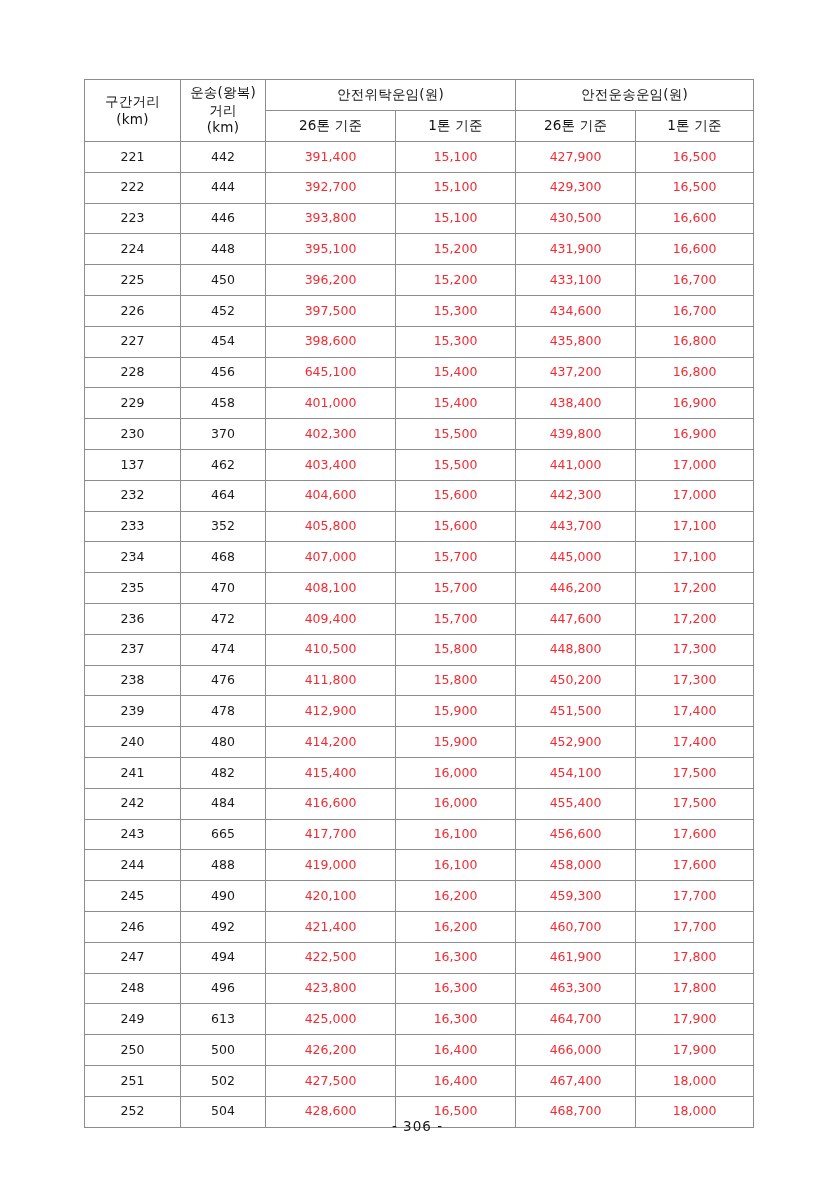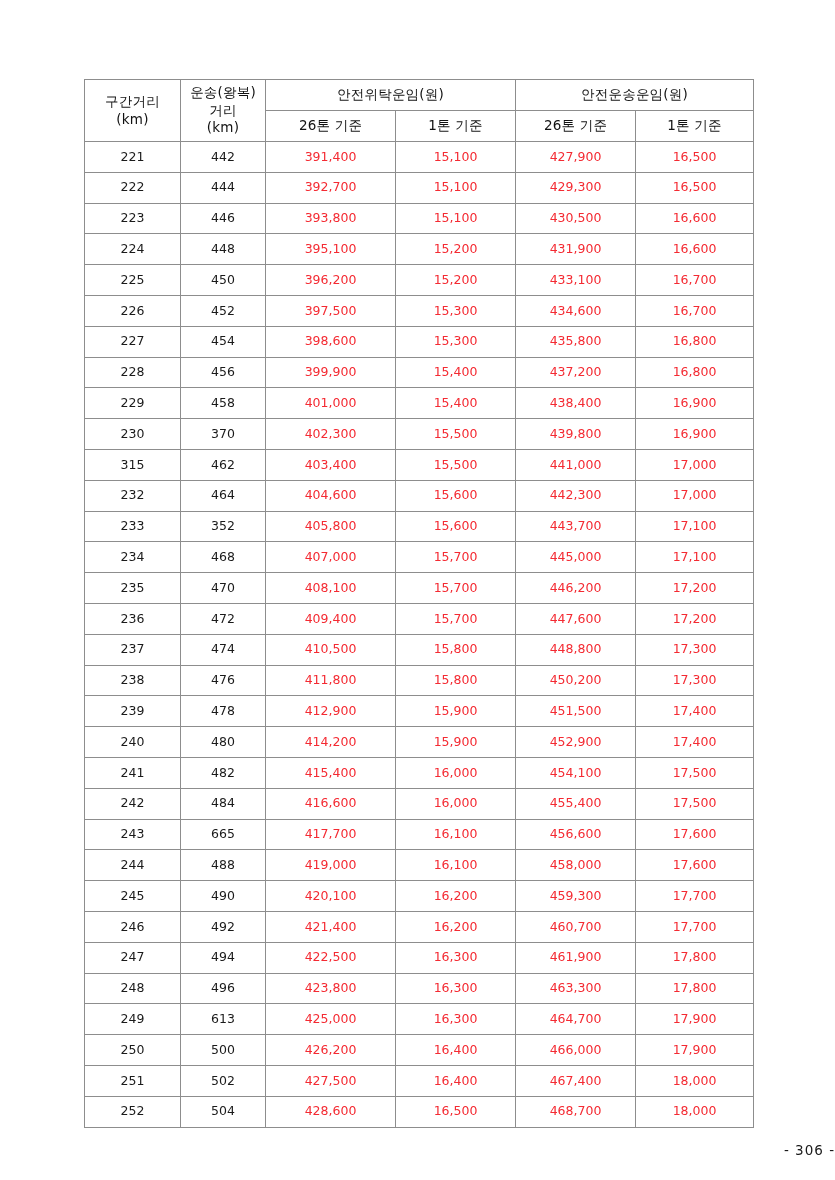--- a/index.html
+++ b/index.html
@@ -91,25 +91,24 @@
   }
   td.num-red {
     color: #f42a32;
   }
 
   .footer {
     position: absolute;
     left: 0;
     top: 1118px;
     width: 835px;
-    text-align: right;
+    text-align: center;
     font-size: 13.5px;
     color: #1a1a1a;
     letter-spacing: 1px;
-    margin-top: 24px;
   }
 </style>
 </head>
 <body>
 
 <div class="page">
 
   <div class="table-wrap">
     <table class="rate-table">
       <colgroup>
@@ -195,21 +194,21 @@
             <td class="num-plain">227</td>
             <td class="num-plain">454</td>
             <td class="num-red">398,600</td>
             <td class="num-red">15,300</td>
             <td class="num-red">435,800</td>
             <td class="num-red">16,800</td>
           </tr>
           <tr>
             <td class="num-plain">228</td>
             <td class="num-plain">456</td>
-            <td class="num-red">399,900</td>
+            <td class="num-red">645,100</td>
             <td class="num-red">15,400</td>
             <td class="num-red">437,200</td>
             <td class="num-red">16,800</td>
           </tr>
           <tr>
             <td class="num-plain">229</td>
             <td class="num-plain">458</td>
             <td class="num-red">401,000</td>
             <td class="num-red">15,400</td>
             <td class="num-red">438,400</td>
@@ -217,21 +216,21 @@
           </tr>
           <tr>
             <td class="num-plain">230</td>
             <td class="num-plain">370</td>
             <td class="num-red">402,300</td>
             <td class="num-red">15,500</td>
             <td class="num-red">439,800</td>
             <td class="num-red">16,900</td>
           </tr>
           <tr>
-            <td class="num-plain">315</td>
+            <td class="num-plain">137</td>
             <td class="num-plain">462</td>
             <td class="num-red">403,400</td>
             <td class="num-red">15,500</td>
             <td class="num-red">441,000</td>
             <td class="num-red">17,000</td>
           </tr>
           <tr>
             <td class="num-plain">232</td>
             <td class="num-plain">464</td>
             <td class="num-red">404,600</td>

